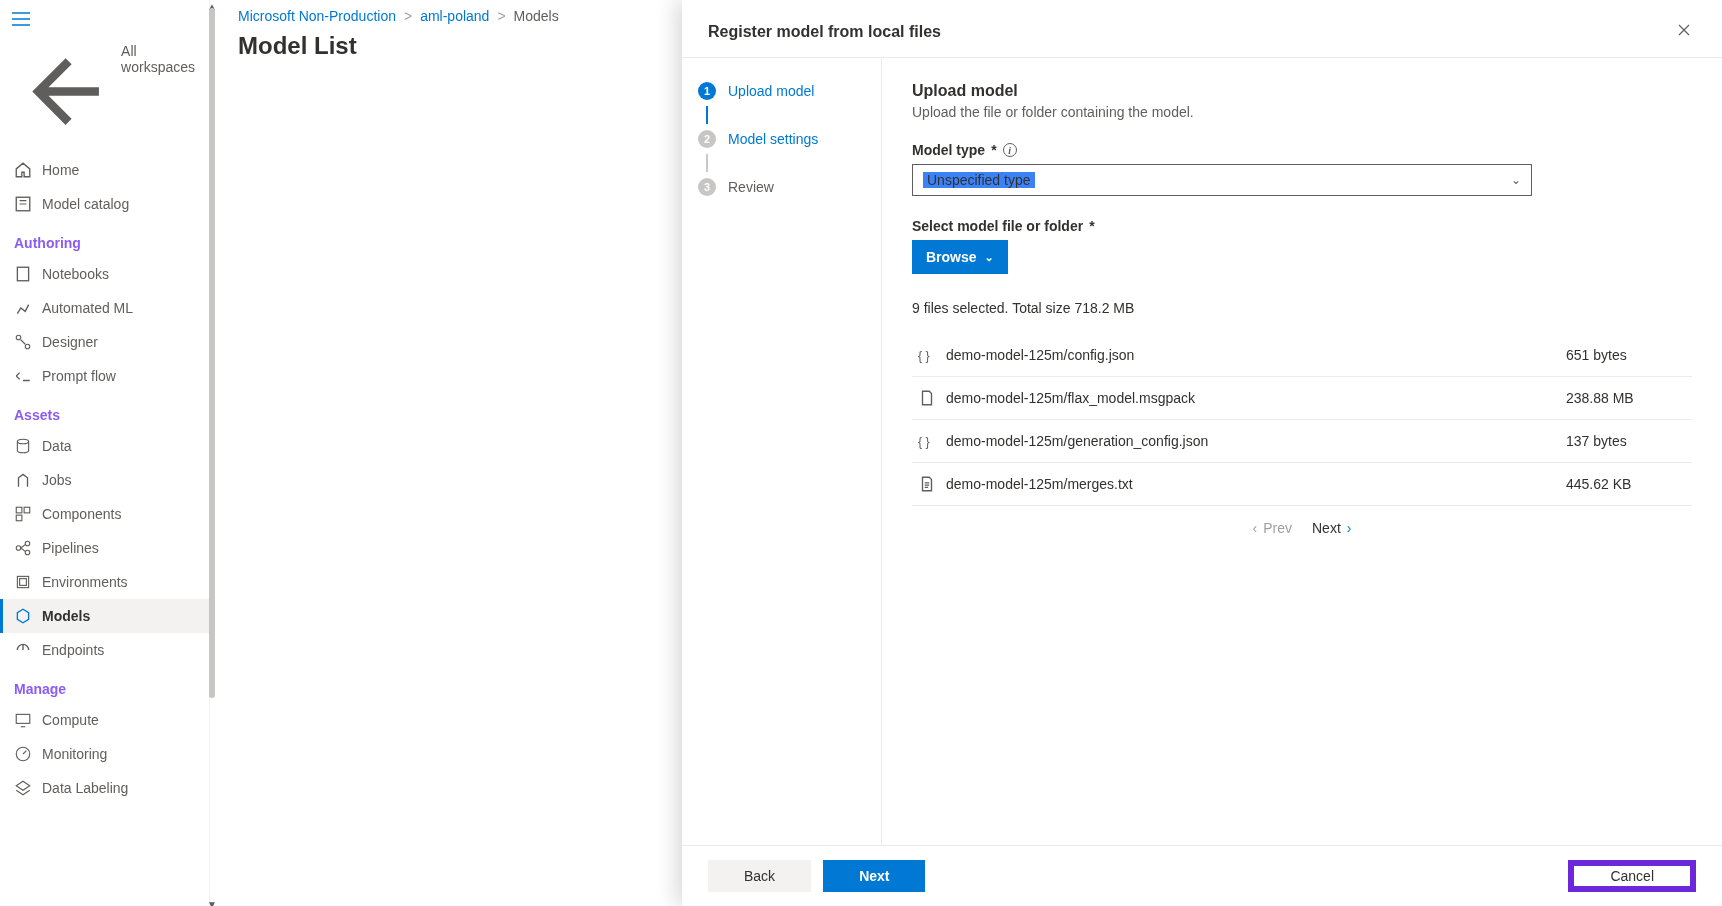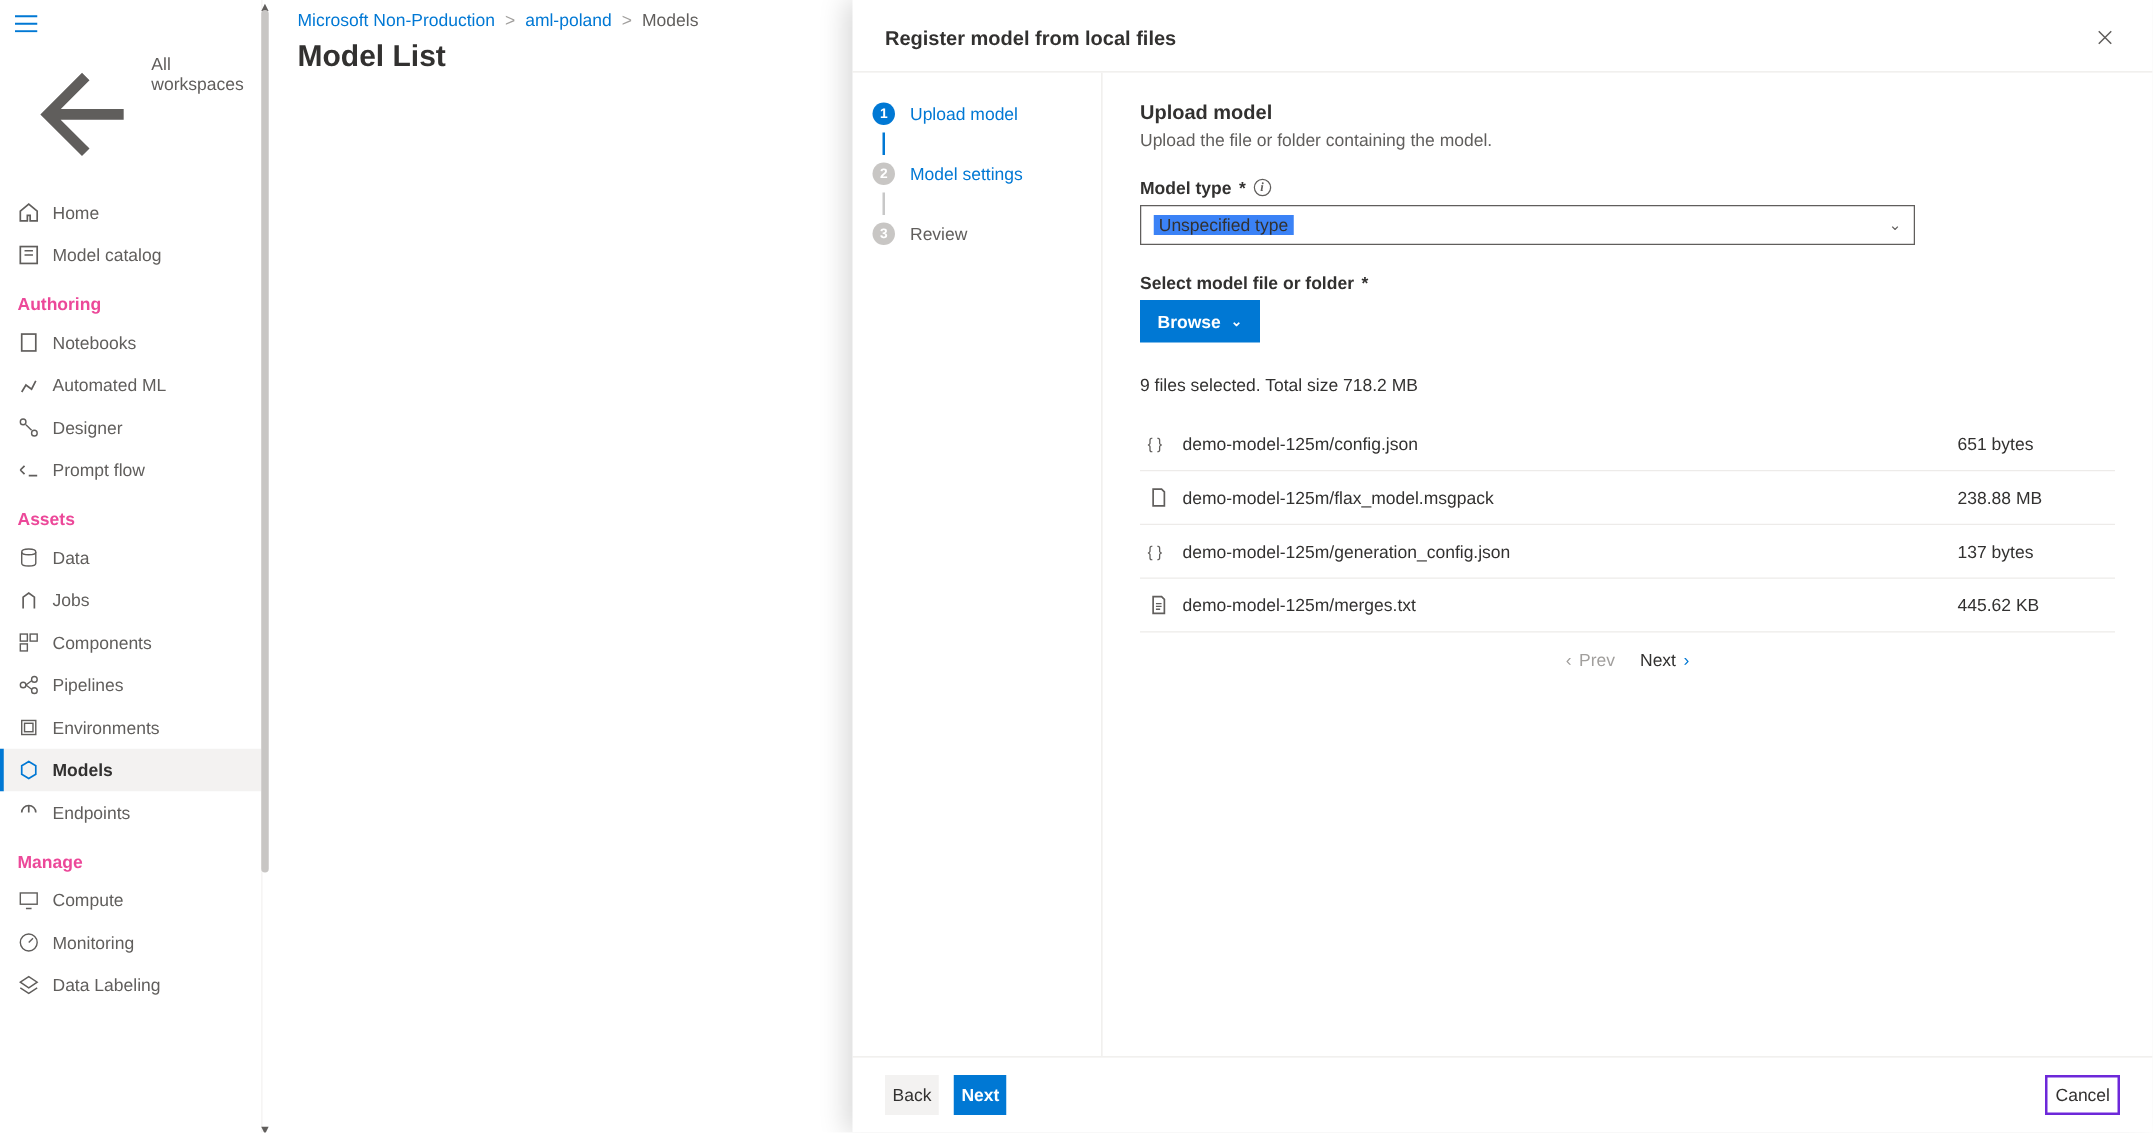--- a/index.html
+++ b/index.html
@@ -7,21 +7,21 @@
 
 .app { display: flex; height: 906px; width: 1722px; position: relative; }
 
 
 .sidebar { width: 210px; background: #fff; border-right: 1px solid #f3f2f1; position: relative; padding: 8px 0; }
 .hamburger { padding: 4px 12px; color: #0078d4; }
 .hamburger-icon { display: inline-block; }
 .nav-item { display: flex; align-items: center; padding: 8px 14px; cursor: pointer; color: #605e5c; gap: 10px; font-size: 14px; }
 .nav-item.active { background: #f3f2f1; font-weight: 600; color: #323130; border-left: 3px solid #0078d4; padding-left: 11px; }
 .nav-item .icon-box { width: 18px; height: 18px; display: inline-flex; color: #605e5c; }
-.nav-section { padding: 14px 14px 6px; font-weight: 600; color: #ec4899; font-size: 14px; }
+.nav-section { padding: 14px 14px 6px; font-weight: 600; color: #8b5cf6; font-size: 14px; }
 .nav-back { display: flex; align-items: flex-start; gap: 10px; padding: 10px 14px; color: #605e5c; cursor: pointer; }
 .scrollbar-thumb { position: absolute; right: -6px; top: 8px; width: 6px; height: 690px; background: #c8c6c4; border-radius: 3px; }
 .scrollbar-arrow-up { position:absolute; right:-8px; top:1px; font-size:10px; color:#605e5c; }
 .scrollbar-arrow-down { position:absolute; right:-8px; bottom:-4px; font-size:10px; color:#605e5c; }
 
 
 .main { flex: 1; position: relative; }
 .breadcrumb { display: flex; align-items: center; gap: 8px; padding: 8px 28px 2px; font-size: 14px; }
 .breadcrumb a { color: #0078d4; text-decoration: none; }
 .breadcrumb .sep { color: #a19f9d; }
@@ -66,24 +66,24 @@
 .col-name { flex: 1; }
 .col-size { width: 120px; text-align: left; }
 .tbl-row { display: flex; align-items: center; border-bottom: 1px solid #edebe9; padding: 12px 6px; }
 .file-icon { width: 18px; margin-right: 10px; color: #605e5c; display: inline-flex; }
 .pager { display: flex; justify-content: center; gap: 20px; padding: 14px 0; align-items: center; }
 .pager .disabled { color: #a19f9d; display:flex; gap:6px; align-items:center; }
 .pager .enabled { color: #323130; cursor: pointer; display:flex; gap:6px; align-items:center; }
 
 .panel-footer { border-top: 1px solid #edebe9; padding: 14px 26px; display: flex; justify-content: space-between; align-items: center; }
 .footer-left { display: flex; gap: 12px; }
-.btn { height: 32px; padding: 0 6px; font-size: 14px; border: none; cursor: pointer; }
+.btn { height: 32px; padding: 0 36px; font-size: 14px; border: none; cursor: pointer; }
 .btn-secondary { background: #f3f2f1; color: #323130; }
 .btn-primary { background: #0078d4; color: #fff; font-weight: 600; }
-.btn-outline { background: #fff; border: 2px solid #6d28d9; color: #323130; }
+.btn-outline { background: #fff; border: 6px solid #6d28d9; color: #323130; }
 
 svg { width: 100%; height: 100%; }
 </style>
 </head>
 <body>
 
 <div class="app">
 
   <div class="sidebar">
     <div class="hamburger">

